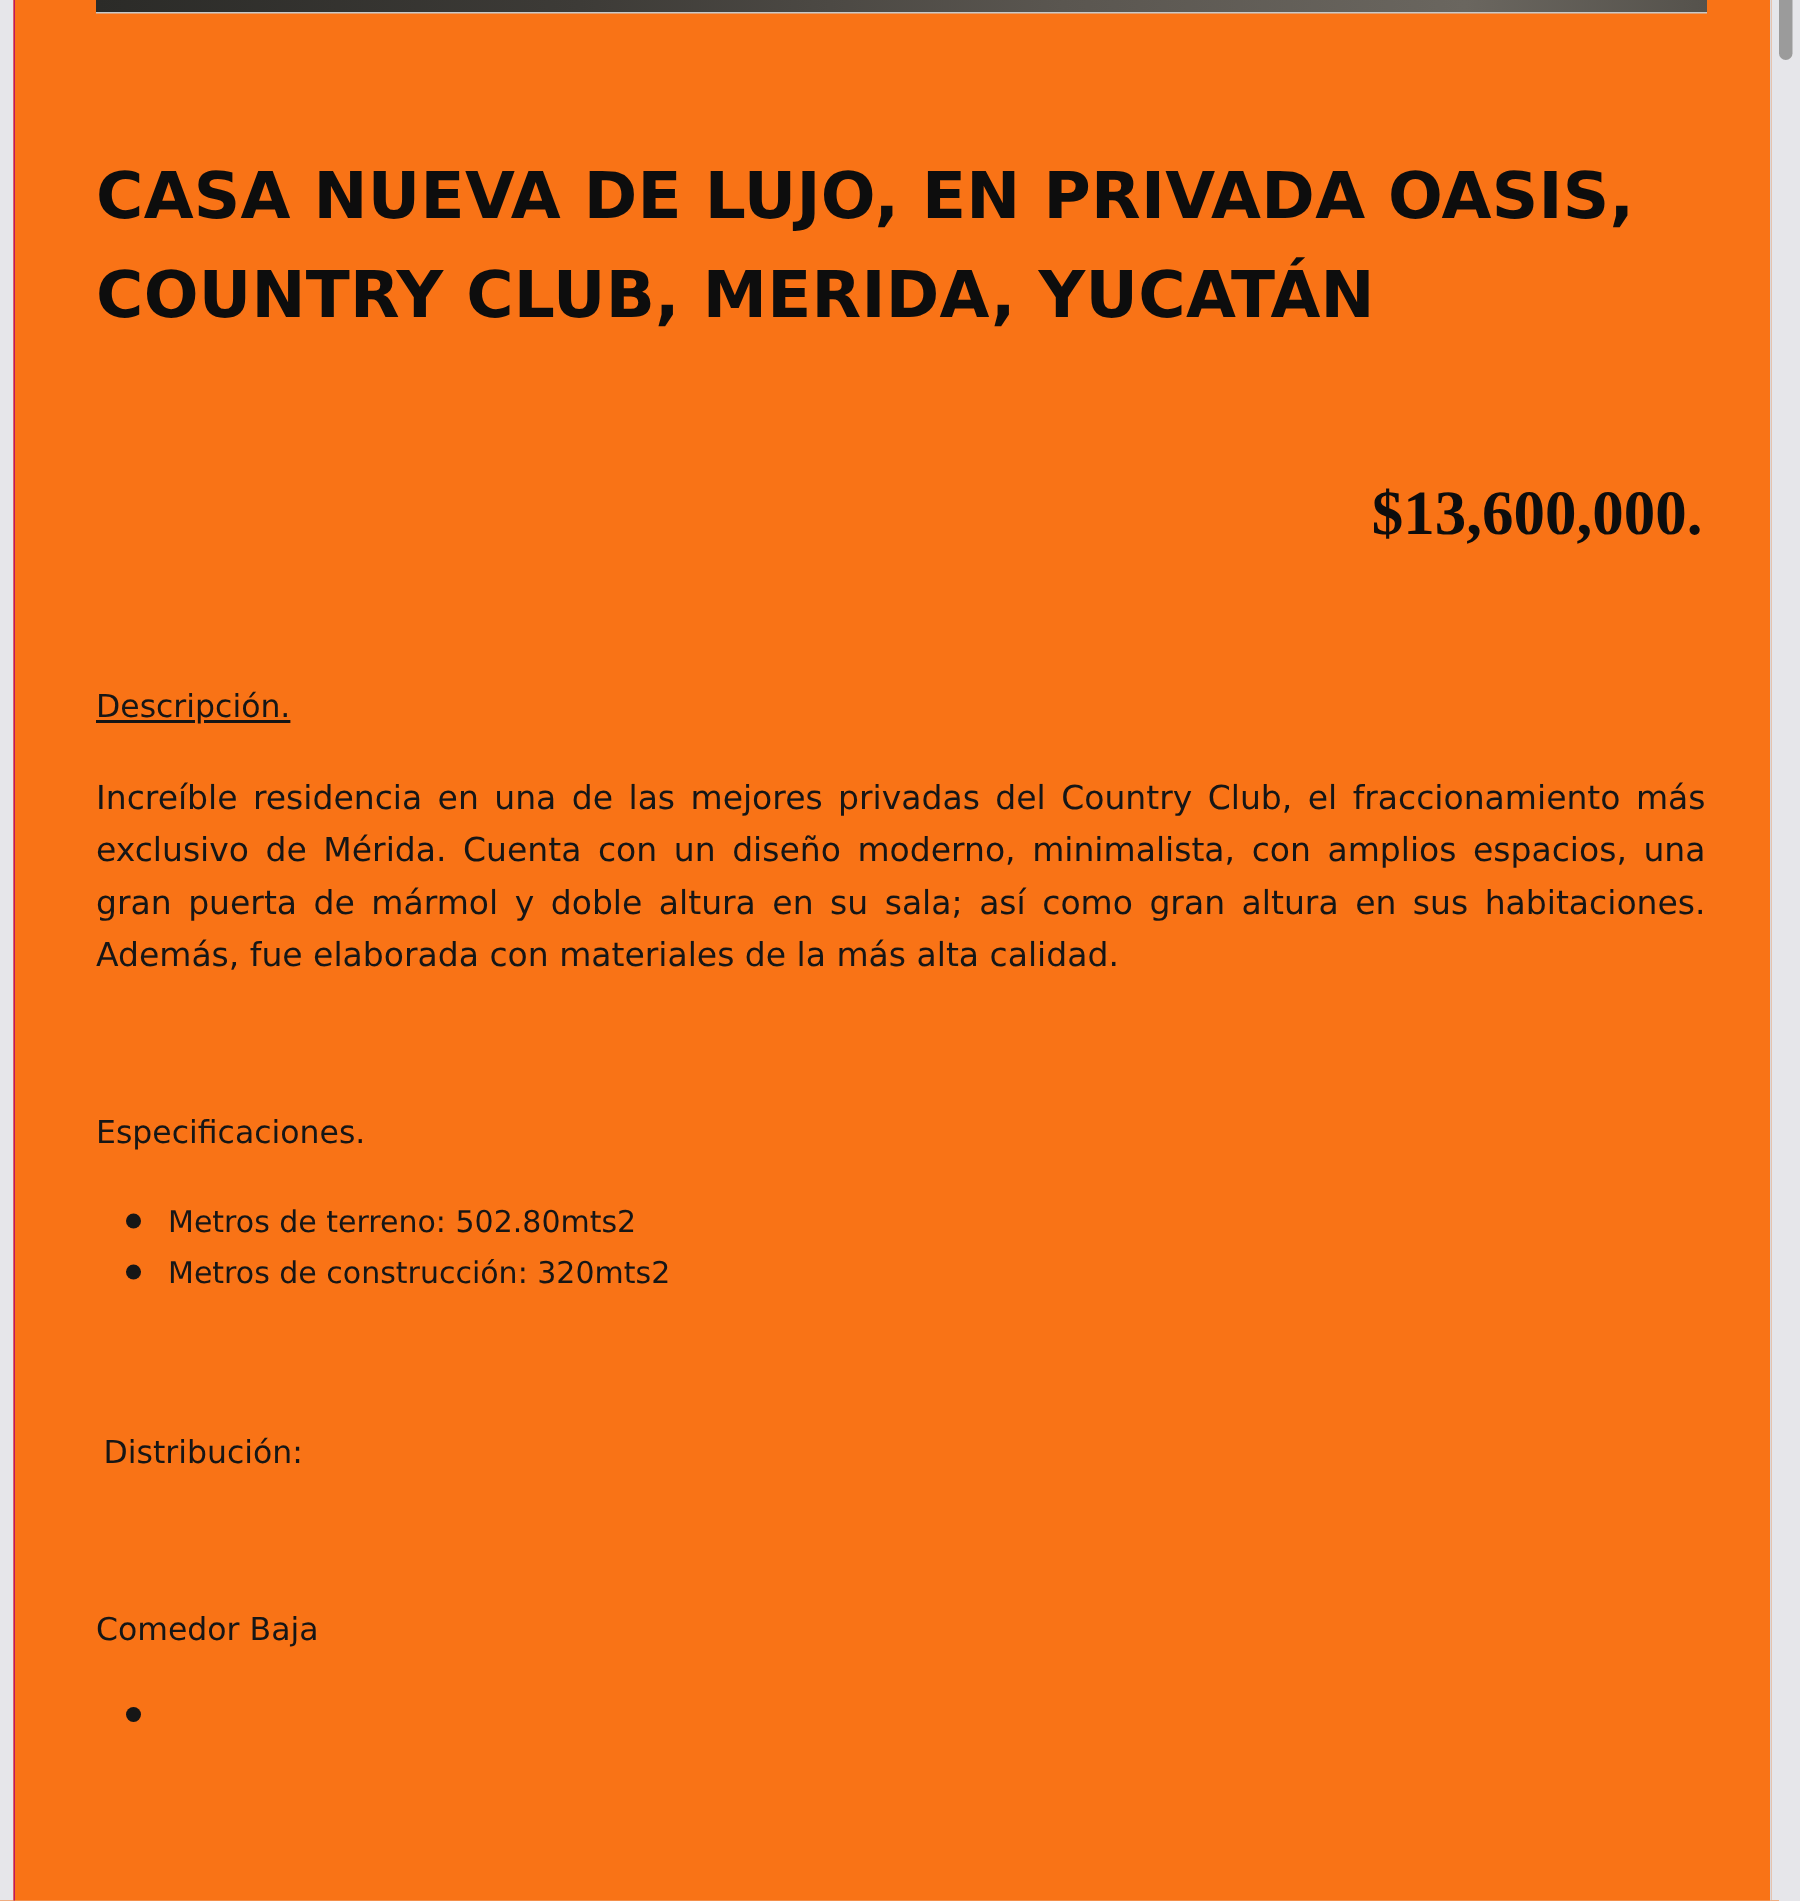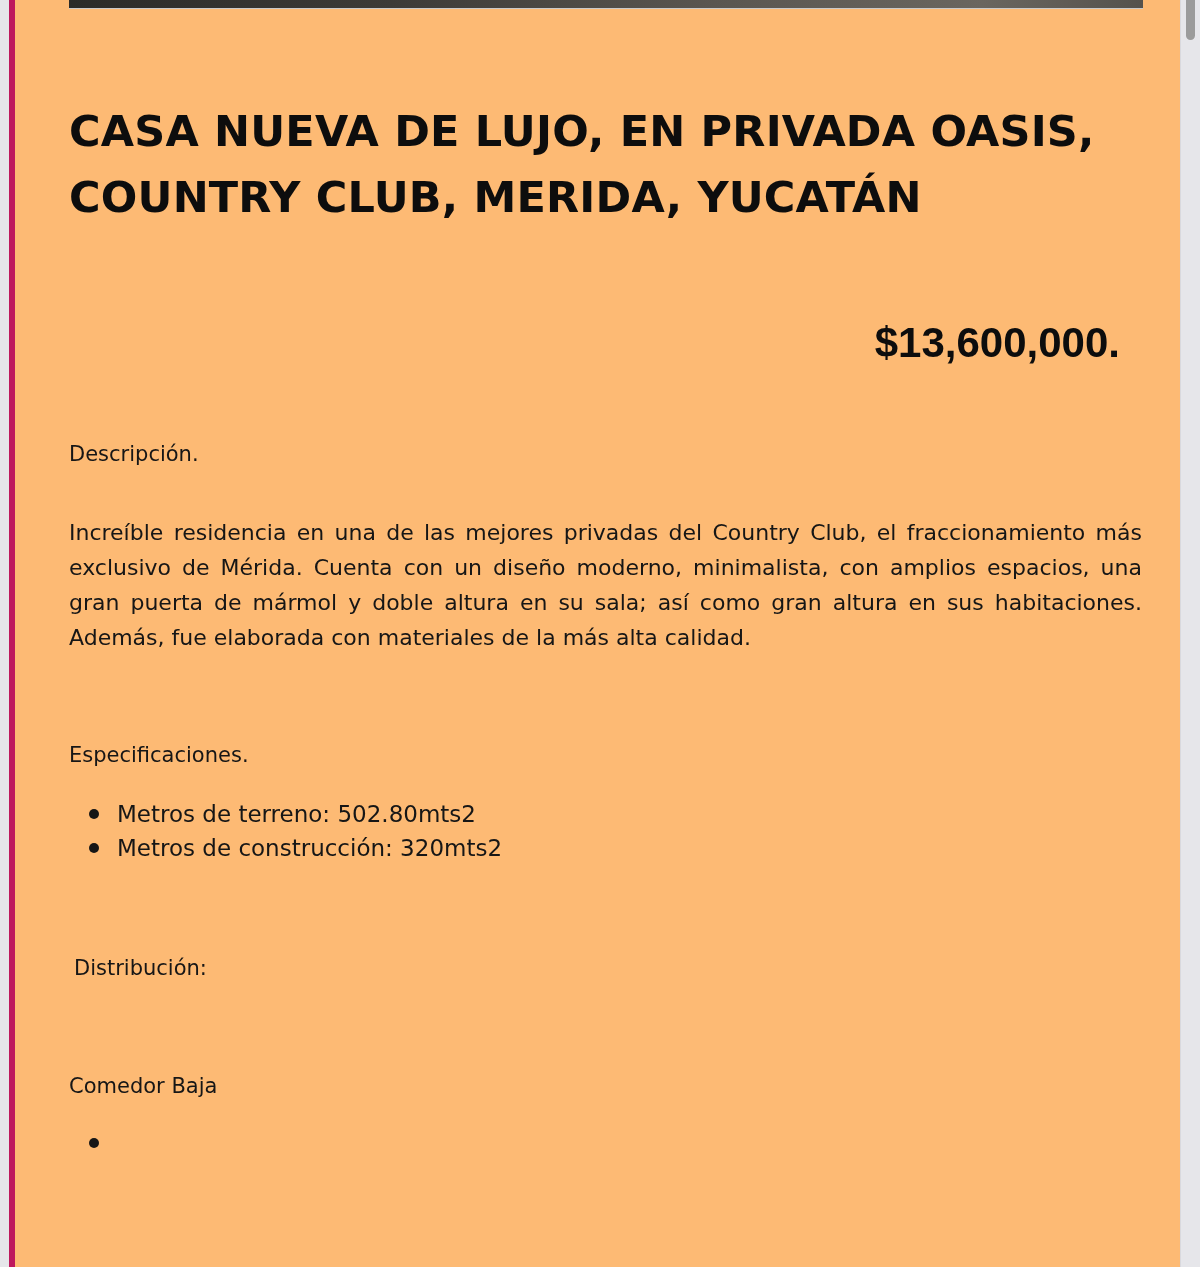--- a/index.html
+++ b/index.html
@@ -14,22 +14,22 @@
       position: relative;
       font-family: "DejaVu Sans", "Liberation Sans", sans-serif;
       color: #161616;
     }
     .page {
       position: absolute;
       left: 9px;
       top: 0;
       width: 1172px;
       height: 1267px;
-      background: #fdba74;
-      border-left: 6px solid #be185d;
+      background: #f97316;
+      border-left: 1px solid #be185d;
       border-right: 1px solid #d9d9de;
       box-sizing: border-box;
     }
     .hero-image {
       position: absolute;
       left: 54px;
       top: 0;
       width: 1074px;
       height: 8px;
       background: linear-gradient(90deg, #2b2b28 0%, #3d3b37 30%, #5a5650 60%, #6a665f 85%, #55524c 100%);
@@ -59,24 +59,24 @@
       margin: 0;
       font-family: "DejaVu Sans", sans-serif;
       font-weight: bold;
       font-size: 43px;
       line-height: 66px;
       letter-spacing: 0.2px;
       color: #0d0d0d;
     }
     .price {
       position: absolute;
-      right: 60px;
+      right: 45px;
       top: 313px;
       margin: 0;
-      font-family: Liberation Sans, sans-serif;
+      font-family: Liberation Serif, serif;
       font-weight: bold;
       font-size: 42px;
       line-height: 60px;
       color: #0d0d0d;
     }
     .section-label {
       position: absolute;
       left: 54px;
       margin: 0;
       font-size: 21px;
@@ -97,21 +97,21 @@
     ul.bullets {
       position: absolute;
       left: 54px;
       margin: 0;
       padding: 0;
       list-style: none;
     }
     ul.bullets li {
       position: relative;
       padding-left: 48px;
-      font-size: 23px;
+      font-size: 20px;
       line-height: 34px;
       color: #161616;
     }
     ul.bullets li .dot {
       position: absolute;
       left: 20px;
       top: 12px;
       width: 10px;
       height: 10px;
       border-radius: 50%;
@@ -122,21 +122,21 @@
 <body>
 
 <div class="page">
 
   <div class="hero-image"></div>
 
   <h1 class="title">CASA NUEVA DE LUJO, EN PRIVADA OASIS, COUNTRY CLUB, MERIDA, YUCATÁN</h1>
 
   <div class="price">$13,600,000.</div>
 
-  <p class="section-label" style="top:439px;">Descripción.</p>
+  <p class="section-label" style="top:456px;text-decoration:underline;">Descripción.</p>
 
   <p class="description">Increíble residencia en una de las mejores privadas del Country Club, el fraccionamiento más exclusivo de Mérida. Cuenta con un diseño moderno, minimalista, con amplios espacios, una gran puerta de mármol y doble altura en su sala; así como gran altura en sus habitaciones. Además, fue elaborada con materiales de la más alta calidad.</p>
 
   <p class="section-label" style="top:740px;">Especificaciones.</p>
 
   <ul class="bullets" style="top:797px;">
     <li>
       <span class="dot"></span>
       <span>Metros de terreno: 502.80mts2</span>
     </li>

